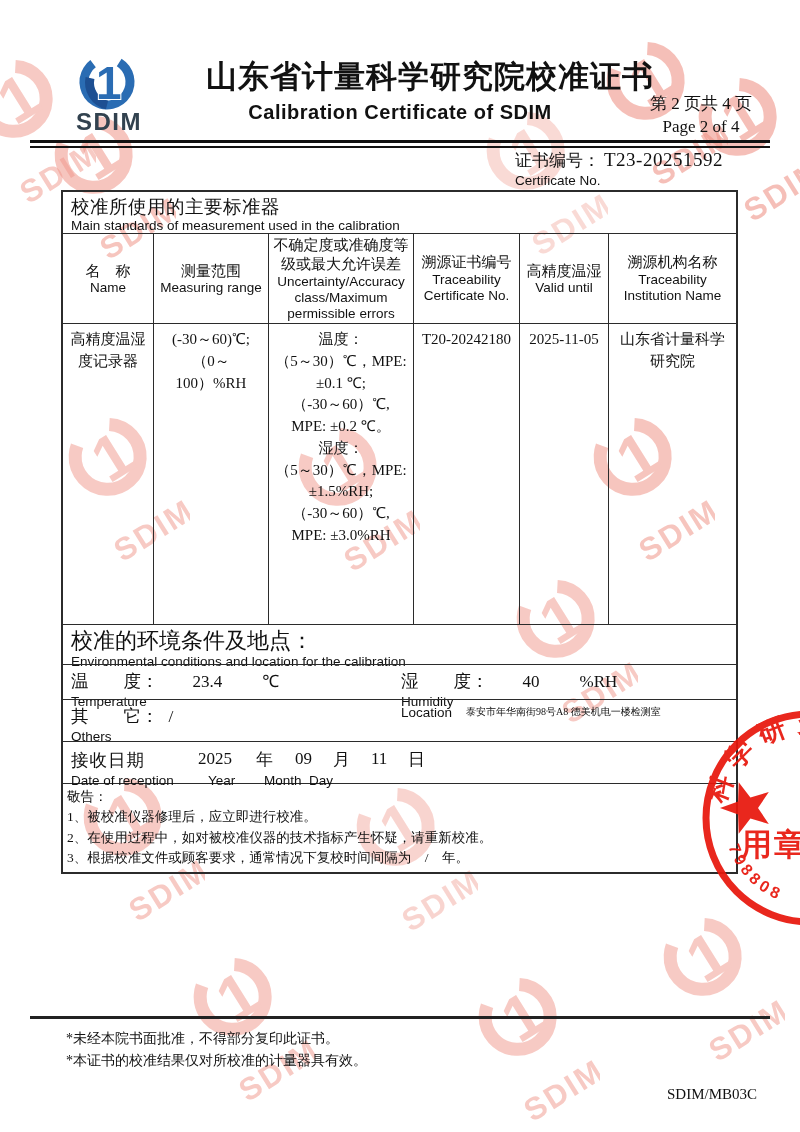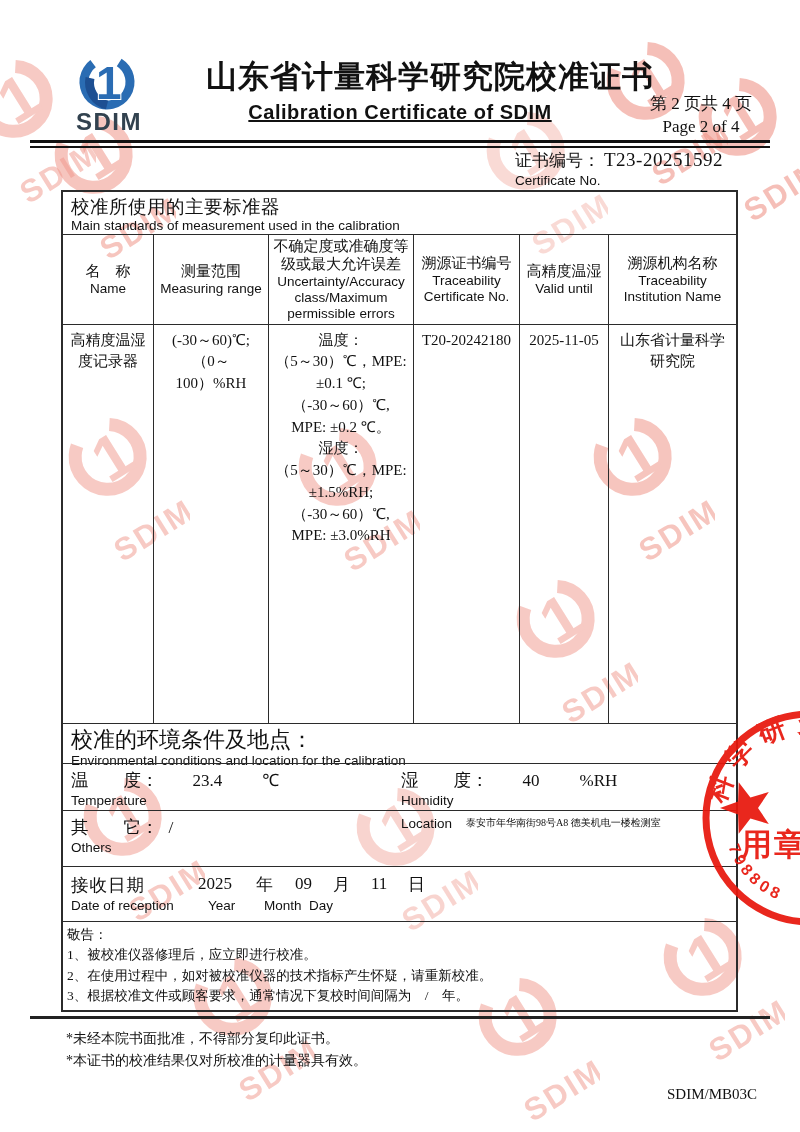--- a/index.html
+++ b/index.html
@@ -7,31 +7,31 @@
         font-family:"Liberation Serif",serif;color:#111;}
   .en{font-family:"Liberation Sans",sans-serif;}
   .cn{font-family:"Liberation Serif",serif;}
   
   .wm{position:absolute;width:130px;height:165px;color:#f0968a;z-index:0;pointer-events:none;}
   
   .logo{position:absolute;left:60px;top:50px;width:100px;height:84px;z-index:1;}
   .title{position:absolute;left:130px;right:70px;top:56px;text-align:center;font-size:31px;
          font-weight:bold;letter-spacing:1px;z-index:1;}
   .subtitle{position:absolute;left:130px;right:130px;top:101px;text-align:center;font-size:20px;
-            font-weight:bold;letter-spacing:.5px;z-index:1;text-decoration:underline;}
+            font-weight:bold;letter-spacing:.5px;z-index:1;}
   .pageinfo{position:absolute;left:630px;top:93px;width:142px;text-align:center;font-size:17px;
             line-height:1.35;z-index:1;}
   .rule-a{position:absolute;left:30px;width:740px;top:140px;height:3px;background:#121212;z-index:1;}
   .rule-b{position:absolute;left:30px;width:740px;top:146px;height:1.5px;background:#121212;z-index:1;}
   .certno{position:absolute;left:515px;top:149px;z-index:1;line-height:1.15;}
   .certno .lab{font-size:17px;}
   .certno .num{font-size:19px;letter-spacing:.5px;}
   .certno .sub{font-size:13.5px;margin-top:2px;}
   
-  .tbl{position:absolute;left:61px;top:190px;width:677px;height:822px;box-sizing:border-box;
+  .tbl{position:absolute;left:61px;top:190px;width:677px;height:684px;box-sizing:border-box;
        border:2px solid #2b2b2b;z-index:1;display:flex;flex-direction:column;background:transparent;}
   .sec-title{height:42px;box-sizing:border-box;padding:2px 8px 0;}
   .sec-title .t1{font-size:18.5px;letter-spacing:.5px;}
   .sec-title .t2{font-size:13.5px;margin-top:-1px;}
   .grid{display:grid;grid-template-columns:90px 115px 145px 106px 89px 1fr;}
   .ghead{height:90px;border-top:1.5px solid #2b2b2b;box-sizing:border-box;}
   .ghead .cell{border-left:1.5px solid #2b2b2b;display:flex;flex-direction:column;justify-content:center;
                align-items:center;text-align:center;padding:2px 3px;box-sizing:border-box;}
   .ghead .cell:first-child{border-left:none;}
   .ghead .cc{font-size:15px;line-height:1.25;}

